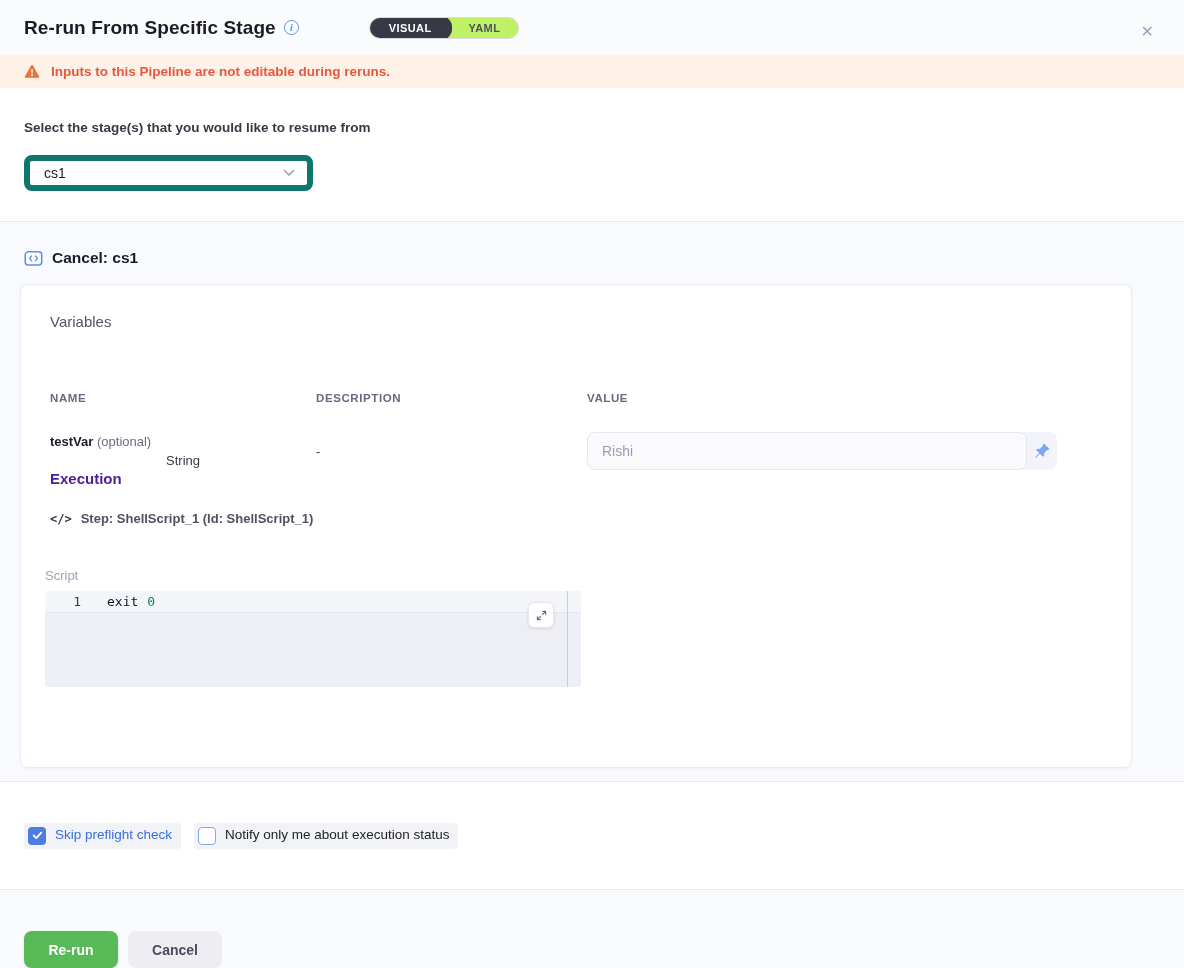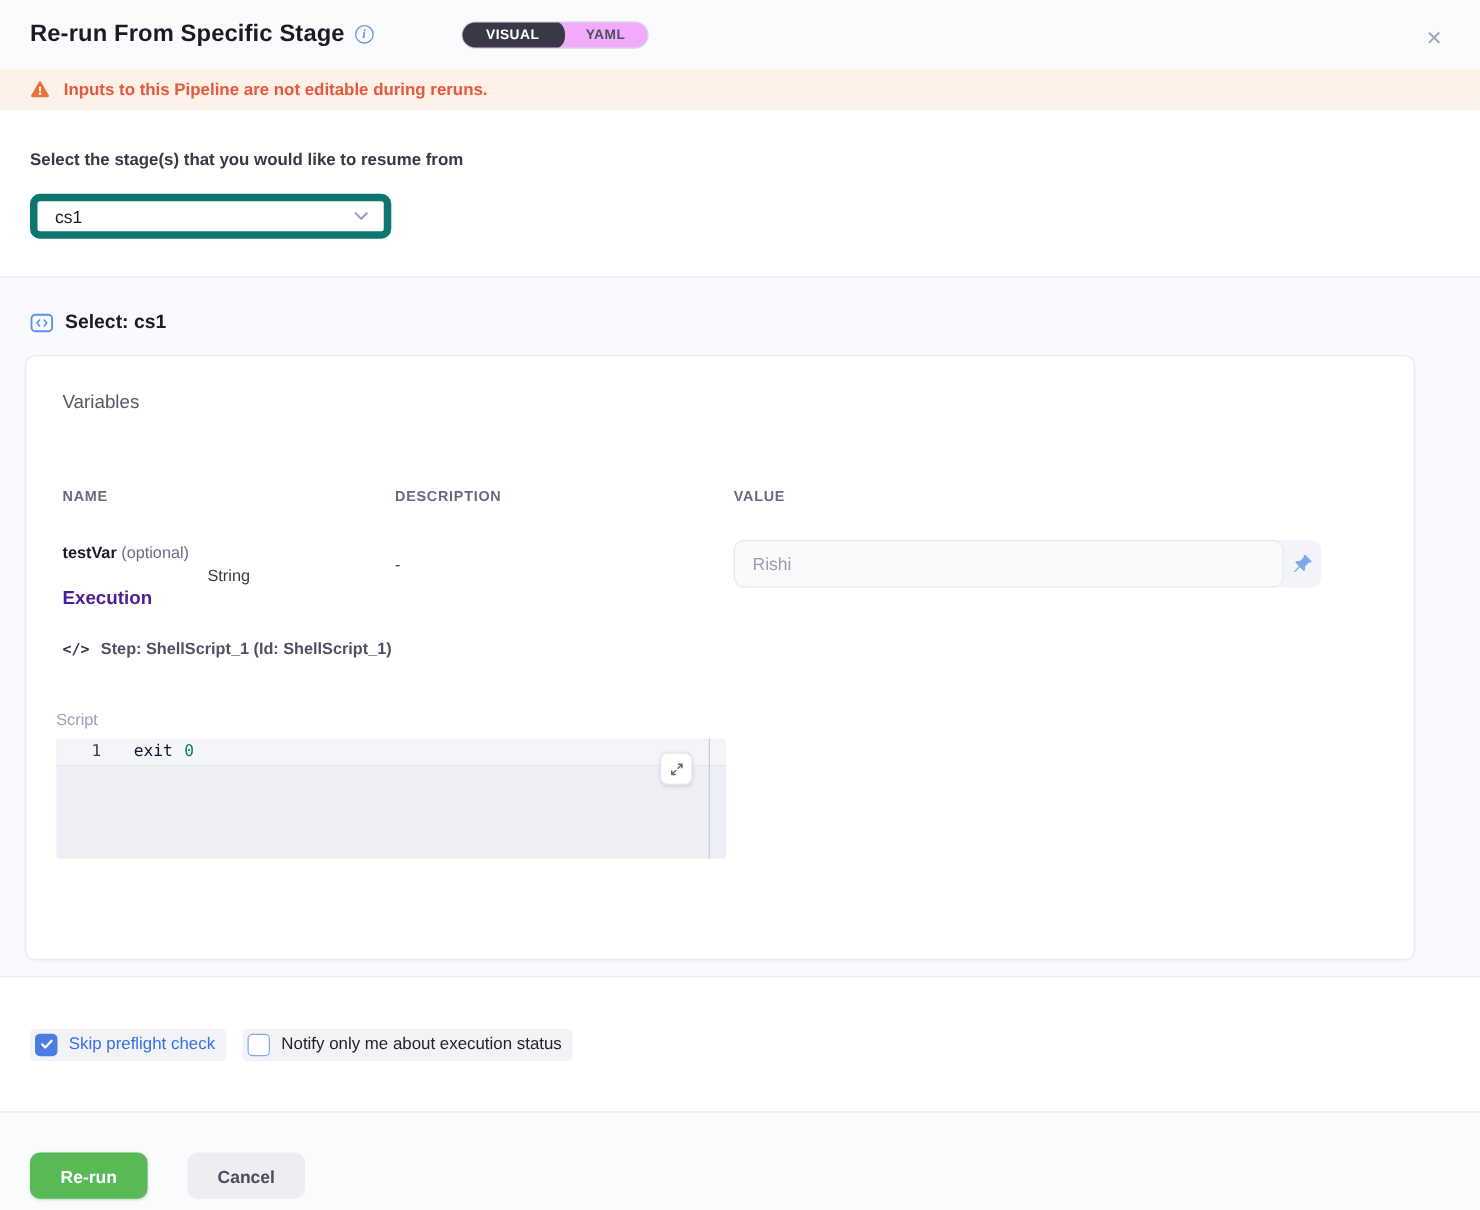--- a/index.html
+++ b/index.html
@@ -7,21 +7,21 @@
   body { font-family:"Liberation Sans", sans-serif; background:#ffffff; color:#22222a; overflow:hidden; }
   .page { width:1184px; height:968px; display:flex; flex-direction:column; }
 
   
   .hdr { height:55px; background:#fafbfd; display:flex; align-items:center; padding:0 24px; position:relative; }
   .hdr-title { font-size:19px; font-weight:700; color:#1b1b28; letter-spacing:.1px; }
   .info-icon { width:15px; height:15px; border:1.4px solid #5b94e6; border-radius:50%; color:#5b94e6;
     font-size:10px; font-weight:700; display:inline-flex; align-items:center; justify-content:center;
     margin-left:8px; font-family:"Liberation Serif", serif; font-style:italic; cursor:pointer; }
   .toggle { margin-left:70px; display:flex; align-items:center; height:22px; border:1px solid #d8dae6;
-    border-radius:11px; background:#f0abfc; overflow:hidden; }
+    border-radius:11px; background:#bef264; overflow:hidden; }
   .toggle-seg { height:22px; display:flex; align-items:center; justify-content:center; font-size:11px;
     font-weight:700; letter-spacing:.4px; cursor:pointer; padding:0 18px; color:#4f5162; }
   .toggle-seg.active { background:#383946; color:#ffffff; border-radius:11px; margin:-1px; height:24px; padding:0 20px; }
   .close-btn { position:absolute; top:24px; right:30px; font-size:16px; color:#9fa2bb; cursor:pointer;
     line-height:1; font-weight:400; }
 
   
   .banner { height:33px; background:#fdf1e8; display:flex; align-items:center; padding:0 24px; gap:11px; }
   .banner-text { font-size:13.5px; font-weight:600; color:#e5593e; }
 
@@ -81,22 +81,22 @@
   .chk-pill { display:flex; gap:9px; background:#f2f3f7; border-radius:4px;
     padding:4px 9px 4px 4px; cursor:pointer; }
   .chk-box { width:18px; height:18px; border-radius:4px; display:flex; align-items:center; justify-content:center; }
   .chk-box.checked { background:#4d7de2; }
   .chk-box.unchecked { background:#ffffff; border:1.5px solid #84a8ea; }
   .chk-label { font-size:13.5px; }
   .chk-label.blue { color:#3a6ee0; }
   .chk-label.dark { color:#22222a; }
 
   
-  .footer { flex:1; background:#f9fbfd; border-top:1px solid #e8eaf0; display:flex; align-items:center;
-    padding:23px 0 0 24px; gap:32px; }
+  .footer { flex:1; background:#f9fbfd; border-top:1px solid #e8eaf0; display:flex; align-items:flex-end;
+    padding:23px 0 0 24px; gap:10px; }
   .btn { height:37px; min-width:94px; padding:0 22px; border:none; border-radius:8px; font-size:14px;
     font-weight:700; cursor:pointer; font-family:"Liberation Sans", sans-serif; }
   .btn-rerun { background:#57ba57; color:#ffffff; box-shadow:0 1px 2px rgba(40,120,40,.25); }
   .btn-cancel { background:#ededf2; color:#4a4b5c; }
 </style>
 </head>
 <body>
 
 <div class="page">
 
@@ -135,21 +135,21 @@
 
   <div class="stage-section">
     <div class="stage-header">
       <span style="display:flex;">
         <svg width="19" height="17" viewBox="0 0 19 17">
           <rect x="1.2" y="1.8" width="16.5" height="13.2" rx="3" fill="none" stroke="#5d8fe8" stroke-width="1.5"></rect>
           <path d="M7.6 6 L5.6 8.4 L7.6 10.8" fill="none" stroke="#5d8fe8" stroke-width="1.3" stroke-linecap="round" stroke-linejoin="round"></path>
           <path d="M11.4 6 L13.4 8.4 L11.4 10.8" fill="none" stroke="#5d8fe8" stroke-width="1.3" stroke-linecap="round" stroke-linejoin="round"></path>
         </svg>
       </span>
-      <span class="stage-title">Select: cs1</span>
+      <span class="stage-title">Cancel: cs1</span>
     </div>
 
     <div class="card">
       <div class="card-title">Variables</div>
 
       <div class="var-grid var-head">
         <span class="col-head">NAME</span>
         <span class="col-head">DESCRIPTION</span>
         <span class="col-head">VALUE</span>
       </div>

